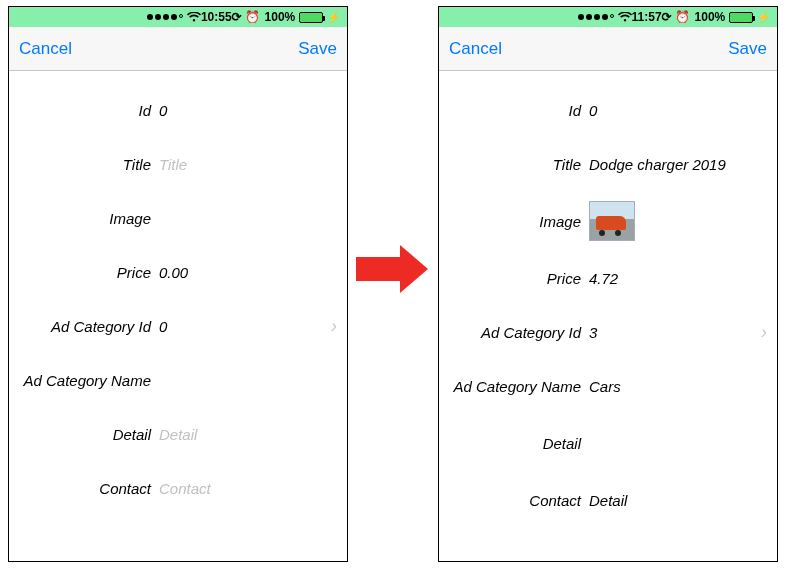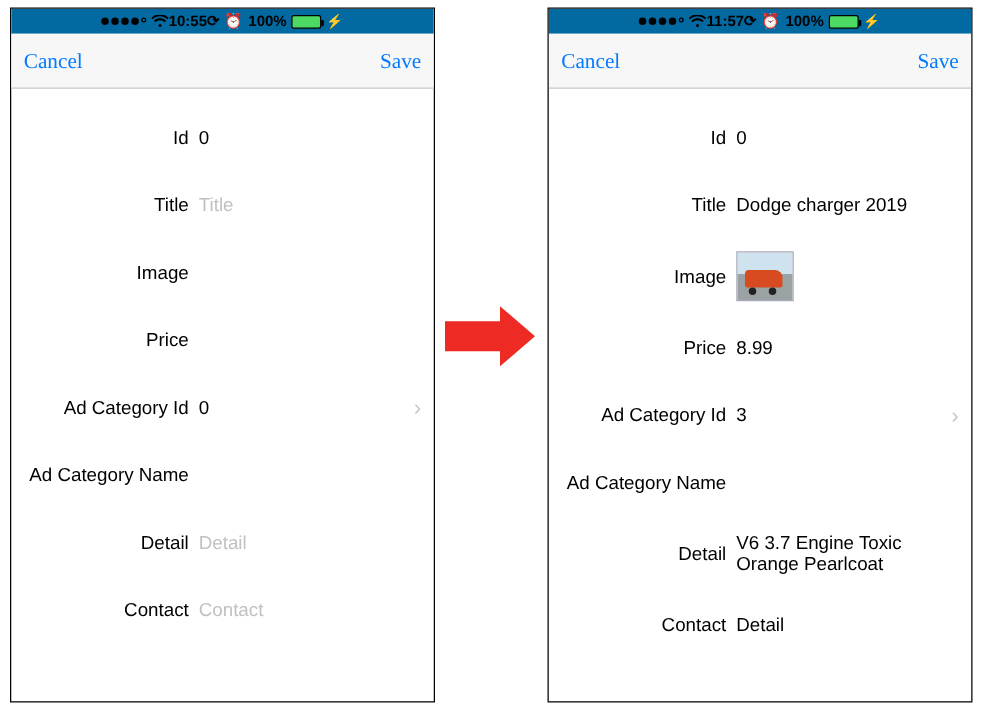--- a/index.html
+++ b/index.html
@@ -24,24 +24,24 @@
     border: 1px solid #000;
     background: #fff;
     overflow: hidden;
   }
   .phone.left { left: 8px; top: 6px; }
   .phone.right { left: 438px; top: 6px; }
 
   
   .status {
     height: 20px;
-    background: #0369a1;
+    background: #86efac;
     display: flex;
     align-items: center;
-    justify-content: center;
+    justify-content: flex-end;
     padding: 0 6px;
     font-size: 12px;
     font-weight: 600;
   }
   .status .sleft, .status .sright { display: flex; align-items: center; gap: 4px; }
   .dots { display: flex; gap: 2px; }
   .dot { width: 6px; height: 6px; border-radius: 50%; background: #000; }
   .dot.hollow { background: transparent; border: 1px solid #000; width: 4px; height: 4px; }
   .wifi-icon { width: 14px; height: 10px; }
   .battery {
@@ -56,30 +56,29 @@
 
   
   .navbar {
     height: 44px;
     background: #f7f7f8;
     border-bottom: 1px solid #c8c7cc;
     display: flex;
     align-items: center;
     justify-content: space-between;
     padding: 0 10px;
-    font-family: Liberation Serif, serif;
   }
   .navbtn {
     color: #007aff;
     font-size: 17px;
     cursor: pointer;
   }
 
   
-  .form { padding-top: 12px; }
+  .form { padding-top: 12px; font-style: italic; }
   .row {
     display: flex;
     align-items: center;
     min-height: 54px;
     padding: 6px 10px;
   }
   .row.tall { min-height: 60px; }
   .label {
     width: 140px;
     text-align: right;
@@ -186,20 +185,21 @@
         <div class="value placeholder">Title</div>
       </div>
 
       <div class="row">
         <div class="label">Image</div>
         <div class="value"></div>
       </div>
 
       <div class="row">
         <div class="label">Price</div>
+        <div class="value">0.00</div>
       </div>
 
       <div class="row">
         <div class="label">Ad Category Id</div>
         <div class="value">0</div>
         <div class="chev">›</div>
       </div>
 
       <div class="row">
         <div class="label">Ad Category Name</div>
@@ -265,36 +265,36 @@
 
       <div class="row tall">
         <div class="label">Image</div>
         <div class="value">
           <div class="thumb"></div>
         </div>
       </div>
 
       <div class="row">
         <div class="label">Price</div>
-        <div class="value">8.99</div>
+        <div class="value">4.72</div>
       </div>
 
       <div class="row">
         <div class="label">Ad Category Id</div>
         <div class="value">3</div>
         <div class="chev">›</div>
       </div>
 
       <div class="row">
         <div class="label">Ad Category Name</div>
+        <div class="value">Cars</div>
       </div>
 
       <div class="row tall">
         <div class="label">Detail</div>
-        <div class="value">V6 3.7 Engine Toxic Orange Pearlcoat</div>
       </div>
 
       <div class="row">
         <div class="label">Contact</div>
         <div class="value">Detail</div>
       </div>
 
     </div>
   </div>
 

